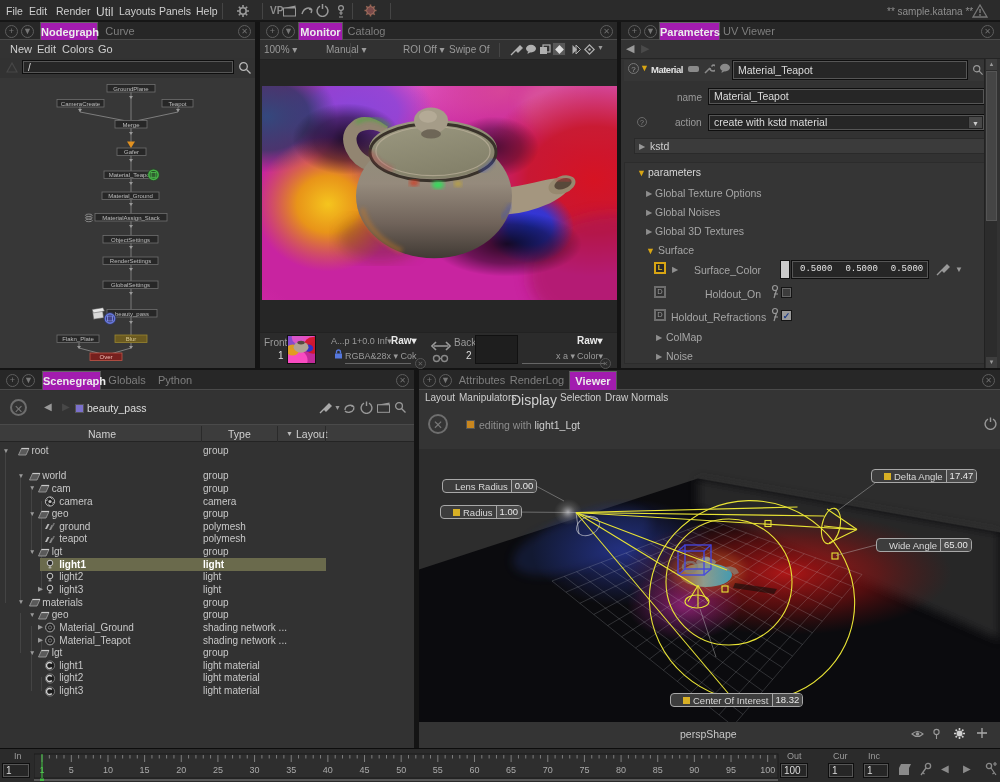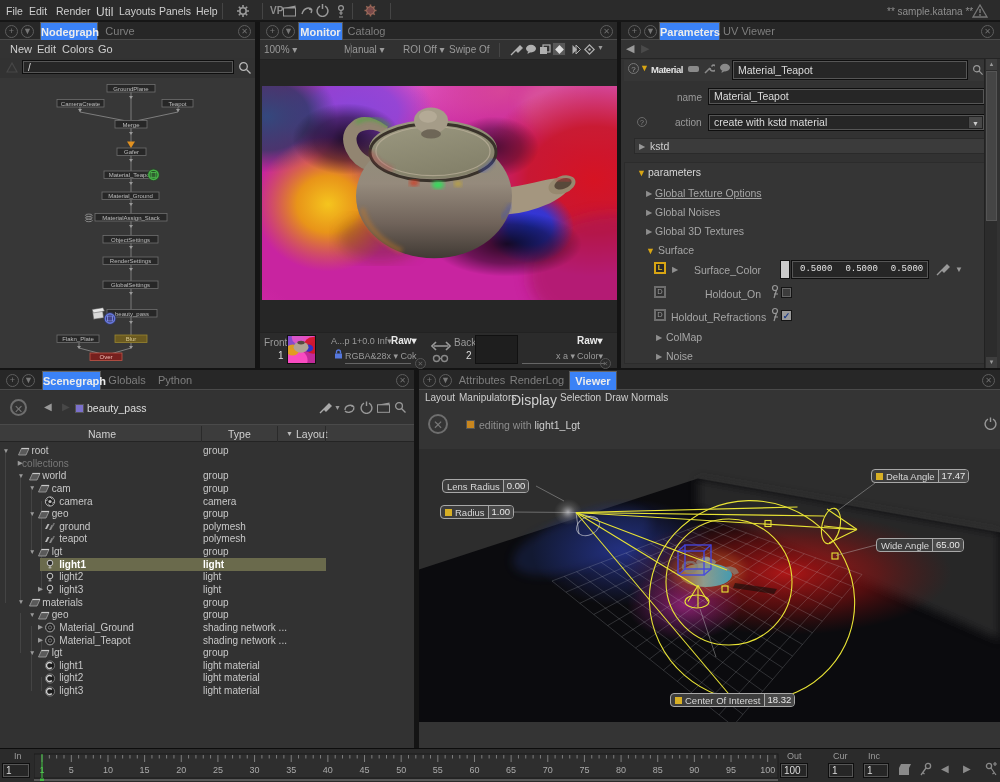--- a/index.html
+++ b/index.html
@@ -7,30 +7,30 @@
   font-family:"Liberation Sans", sans-serif; }
 .abs { position:absolute; }
 body { position:relative; }
 .panel { position:absolute; background:#323232; }
 .tabbar { position:absolute; left:0; right:0; top:0; height:18px; background:#272727;
   border-bottom:1px solid #4a4a4a; }
 .tbtn { position:absolute; top:3px; width:13px; height:13px; border-radius:50%;
   border:1px solid #5e5e5e; color:#777; font-size:9px; line-height:11px; text-align:center; }
 .tab { position:absolute; top:0; height:18px; line-height:18px; font-size:11px;
   color:#7e7e7e; text-align:center; }
-.tab.active { background:#3b82f6; color:#ececec; border-left:1px solid #555;
+.tab.active { background:#a21caf; color:#ececec; border-left:1px solid #555;
   border-right:1px solid #555; border-top:1px solid #666; font-weight:bold; }
 .closeb { position:absolute; top:3px; width:13px; height:13px; border-radius:50%;
   border:1px solid #5e5e5e; color:#707070; font-size:8px; line-height:12px; text-align:center; }
 .mitem { color:#cfcfcf; font-size:11px; }
 .lbl { color:#9a9a9a; font-size:10px; }
 .field { background:#262626; border:1px solid #0e0e0e; outline:1px solid #565656;
   outline-offset:-2px; color:#dcdcdc; }
 .vlabel { height:14px; background:#3d3d3d; border:1px solid #a8a8a8; border-radius:4px;
-  display:flex; align-items:center; z-index:5; padding-left:4px; }
+  display:flex; align-items:center; z-index:5; padding-left:12px; }
 .vname { color:#d8d8d8; font-size:9.5px; padding-right:3px; white-space:nowrap; }
 .vval { color:#e8e8e8; font-size:9.5px; background:#4a4a4a; border-left:1px solid #a8a8a8;
   padding:0 3px; height:12px; line-height:12px; border-radius:0 3px 3px 0; white-space:nowrap; }
 .vsq { width:7px; height:7px; background:#d8b025; margin-right:3px; display:inline-block; }
 </style>
 </head>
 <body>
 
 <div class="abs" id="menubar" style="left:0;top:0;width:1000px;height:22px;background:#2b2b2b;border-bottom:2px solid #161616;">
   <span class="mitem abs" style="left:6px;top:5px;font-size:10.5px;">File</span>
@@ -181,21 +181,21 @@
 <div class="panel" id="monitor" style="left:260px;top:22px;width:357px;height:346px;background:#2c2c2c;">
   <div class="tabbar">
     <div class="tbtn" style="left:6px;">+</div>
     <div class="tbtn" style="left:22px;">▼</div>
     <div class="tab active" style="left:38px;width:45px;">Monitor</div>
     <div class="tab" style="left:84px;width:45px;">Catalog</div>
     <div class="closeb" style="right:4px;">✕</div>  
     </div>
   <div class="abs" style="left:0;top:18px;width:357px;height:20px;background:#313131;border-bottom:1px solid #222;">
     <span class="lbl abs" style="left:4px;top:4px;">100% ▾</span>
-    <span class="lbl abs" style="left:60px;top:4px;padding-left:24px;">Manual ▾</span>
+    <span class="lbl abs" style="left:42px;top:4px;padding-left:24px;">Manual ▾</span>
     <span class="abs" style="left:90px;top:3px;width:1px;height:14px;background:#454545;"></span>
     <span class="lbl abs" style="left:98px;top:4px;margin-top:33px;">1 : 2.71▾</span>
     <span class="lbl abs" style="left:143px;top:4px;">ROI Off ▾</span>
     <span class="lbl abs" style="left:189px;top:4px;">Swipe Of</span>
     <span class="abs" style="left:239px;top:3px;width:1px;height:14px;background:#454545;"></span>
     <svg class="abs" style="left:249px;top:3px;" width="14" height="14" viewBox="0 0 14 14">
         <path d="M2 12 L7 7 M7 7 l4-4 2 2 -4 4 Z" stroke="#b0b0b0" stroke-width="1.4" fill="#b0b0b0"></path>
       </svg>
     <svg class="abs" style="left:265px;top:4px;" width="12" height="11" viewBox="0 0 12 11">
         <ellipse cx="6" cy="4.6" rx="5" ry="3.8" fill="#b0b0b0"></ellipse>
@@ -413,21 +413,21 @@
 
   <div class="abs" style="left:13px;top:116px;width:357px;height:16px;background:#3b3b3b;border:1px solid #2a2a2a;">
     <span class="abs" style="left:4px;top:3px;color:#999;font-size:8px;">▶</span>
     <span class="abs" style="left:15px;top:1px;color:#cfcfcf;font-size:10.5px;">kstd</span>
   </div>
 
   <div class="abs" style="left:3px;top:140px;width:367px;height:202px;background:#353535;border:1px solid #2c2c2c;">
     <span class="abs" style="left:12px;top:5px;color:#d8a513;font-size:9px;">▼</span>
     <span class="abs" style="left:23px;top:3px;color:#d6d6d6;font-size:10.5px;">parameters</span>
     <span class="abs" style="left:21px;top:26px;color:#8e8e8e;font-size:8px;">▶</span>
-    <span class="abs" style="left:30px;top:24px;color:#a6a6a6;font-size:10.5px;text-decoration:underline;">Global Texture Options</span>
+    <span class="abs" style="left:30px;top:24px;color:#a6a6a6;font-size:10.5px;">Global Texture Options</span>
     <span class="abs" style="left:21px;top:45px;color:#8e8e8e;font-size:8px;">▶</span>
     <span class="abs" style="left:30px;top:43px;color:#a6a6a6;font-size:10.5px;">Global Noises</span>
     <span class="abs" style="left:21px;top:64px;color:#8e8e8e;font-size:8px;">▶</span>
     <span class="abs" style="left:30px;top:62px;color:#a6a6a6;font-size:10.5px;">Global 3D Textures</span>
     <span class="abs" style="left:21px;top:83px;color:#d8a513;font-size:9px;">▼</span>
     <span class="abs" style="left:33px;top:81px;color:#a6a6a6;font-size:10.5px;">Surface</span>
 
     <span class="abs" style="left:29px;top:99px;width:12px;height:12px;border:2px solid #d8a513;color:#e8c020;font-size:7.5px;font-weight:bold;line-height:8px;text-align:center;background:#2a2a2a;">L</span>
     <span class="abs" style="left:47px;top:102px;color:#8e8e8e;font-size:8px;">▶</span>
     <span class="abs" style="left:69px;top:101px;color:#a6a6a6;font-size:10.5px;">Surface_Color</span>
@@ -527,24 +527,20 @@
       <div style="position:absolute;left:0;top:1.5px;width:414px;height:12.6px;">
         <span style="position:absolute;left:2.7px;top:2px;color:#9a9a9a;font-size:6.5px;">▼</span>
         <span style="position:absolute;left:16.7px;top:0;">
           <svg width="13" height="11" viewBox="0 0 13 11" style="position:absolute;top:1px;">
             <path d="M1.5 9 L4.5 2.5 L12 2.5 L9 9 Z" fill="#5a5a5a" stroke="#9a9a9a" stroke-width="0.9"></path>
             <path d="M4.5 2.5 L12 2.5" stroke="#c8c8c8" stroke-width="1.2"></path>
           </svg>
         </span>
         <span style="position:absolute;left:31.4px;top:0.5px;color:#c8c8c8;font-size:10px;">root</span>
         <span style="position:absolute;left:203px;top:0.5px;color:#c8c8c8;font-size:10px;">group</span>
-      </div>
-      <div style="position:absolute;left:0;top:14.1px;width:414px;height:12.6px;">
-        <span style="position:absolute;left:17.7px;top:2px;color:#9a9a9a;font-size:6.5px;">▶</span>
-        <span style="position:absolute;left:22.1px;top:0.5px;color:#787878;font-size:10px;">collections</span>
       </div>
       <div style="position:absolute;left:0;top:26.8px;width:414px;height:12.6px;">
         <span style="position:absolute;left:17.7px;top:2px;color:#9a9a9a;font-size:6.5px;">▼</span>
         <span style="position:absolute;left:27.9px;top:0;">
           <svg width="13" height="11" viewBox="0 0 13 11" style="position:absolute;top:1px;">
             <path d="M1.5 9 L4.5 2.5 L12 2.5 L9 9 Z" fill="#5a5a5a" stroke="#9a9a9a" stroke-width="0.9"></path>
             <path d="M4.5 2.5 L12 2.5" stroke="#c8c8c8" stroke-width="1.2"></path>
           </svg>
         </span>
         <span style="position:absolute;left:42.3px;top:0.5px;color:#c8c8c8;font-size:10px;">world</span>
@@ -893,20 +889,40 @@
   <div class="vlabel abs" style="left:457px;top:168px;">
       <span class="vname">Wide Angle</span>
       <span class="vval">65.00</span>
     </div>
   <div class="vlabel abs" style="left:251px;top:287px;margin-top:36px;">
       <span class="vsq"></span>
       <span class="vname">Center Of Interest</span>
       <span class="vval">18.32</span>
     </div>
 
+  <div class="abs" style="left:0;top:352px;width:581px;height:26px;background:#343434;">
+    <span class="abs" style="left:261px;top:6px;color:#c8c8c8;font-size:10.5px;">perspShape</span>
+    <svg class="abs" style="left:492px;top:7px;" width="13" height="10" viewBox="0 0 13 10">
+        <path d="M1 5 Q6.5 0 12 5 Q6.5 10 1 5 Z" fill="none" stroke="#999" stroke-width="1.1"></path>
+        <circle cx="6.5" cy="5" r="1.8" fill="#999"></circle>
+      </svg>
+    <svg class="abs" style="left:513px;top:6px;" width="9" height="12" viewBox="0 0 9 12">
+        <circle cx="4.5" cy="4" r="2.6" fill="none" stroke="#999" stroke-width="1.1"></circle>
+        <line x1="4.5" y1="6.8" x2="4.5" y2="11" stroke="#999" stroke-width="1.1"></line>
+      </svg>
+    <svg class="abs" style="left:534px;top:5px;" width="13" height="13" viewBox="0 0 13 13">
+        <circle cx="6.5" cy="6.5" r="3" fill="#d0d0d0"></circle>
+        <g stroke="#d0d0d0" stroke-width="1.6">
+          <path d="M6.5 1v2M6.5 10v2M1 6.5h2M10 6.5h2M2.6 2.6l1.4 1.4M9 9l1.4 1.4M10.4 2.6L9 4M4 9l-1.4 1.4"></path>
+        </g>
+      </svg>
+    <svg class="abs" style="left:557px;top:5px;" width="12" height="12" viewBox="0 0 12 12">
+        <path d="M6 1v10M1 6h10" stroke="#aaa" stroke-width="1.3"></path>
+      </svg>
+  </div>
 </div>
 
 <div class="abs" id="timeline" style="left:0;top:748px;width:1000px;height:34px;background:#2b2b2b;border-top:1px solid #0d0d0d;">
   <span class="lbl abs" style="left:14px;top:2px;font-size:9px;">In</span>
   <div class="field abs" style="left:2px;top:14px;width:28px;height:15px;font-size:10px;line-height:14px;padding-left:3px;">1</div>
   <span class="lbl abs" style="left:787px;top:2px;font-size:9px;">Out</span>
   <div class="field abs" style="left:780px;top:14px;width:28px;height:15px;font-size:10px;line-height:14px;padding-left:3px;">100</div>
   <span class="lbl abs" style="left:833px;top:2px;font-size:9px;">Cur</span>
   <div class="field abs" style="left:828px;top:14px;width:26px;height:15px;font-size:10px;line-height:14px;padding-left:3px;">1</div>
   <span class="lbl abs" style="left:868px;top:2px;font-size:9px;">Inc</span>

